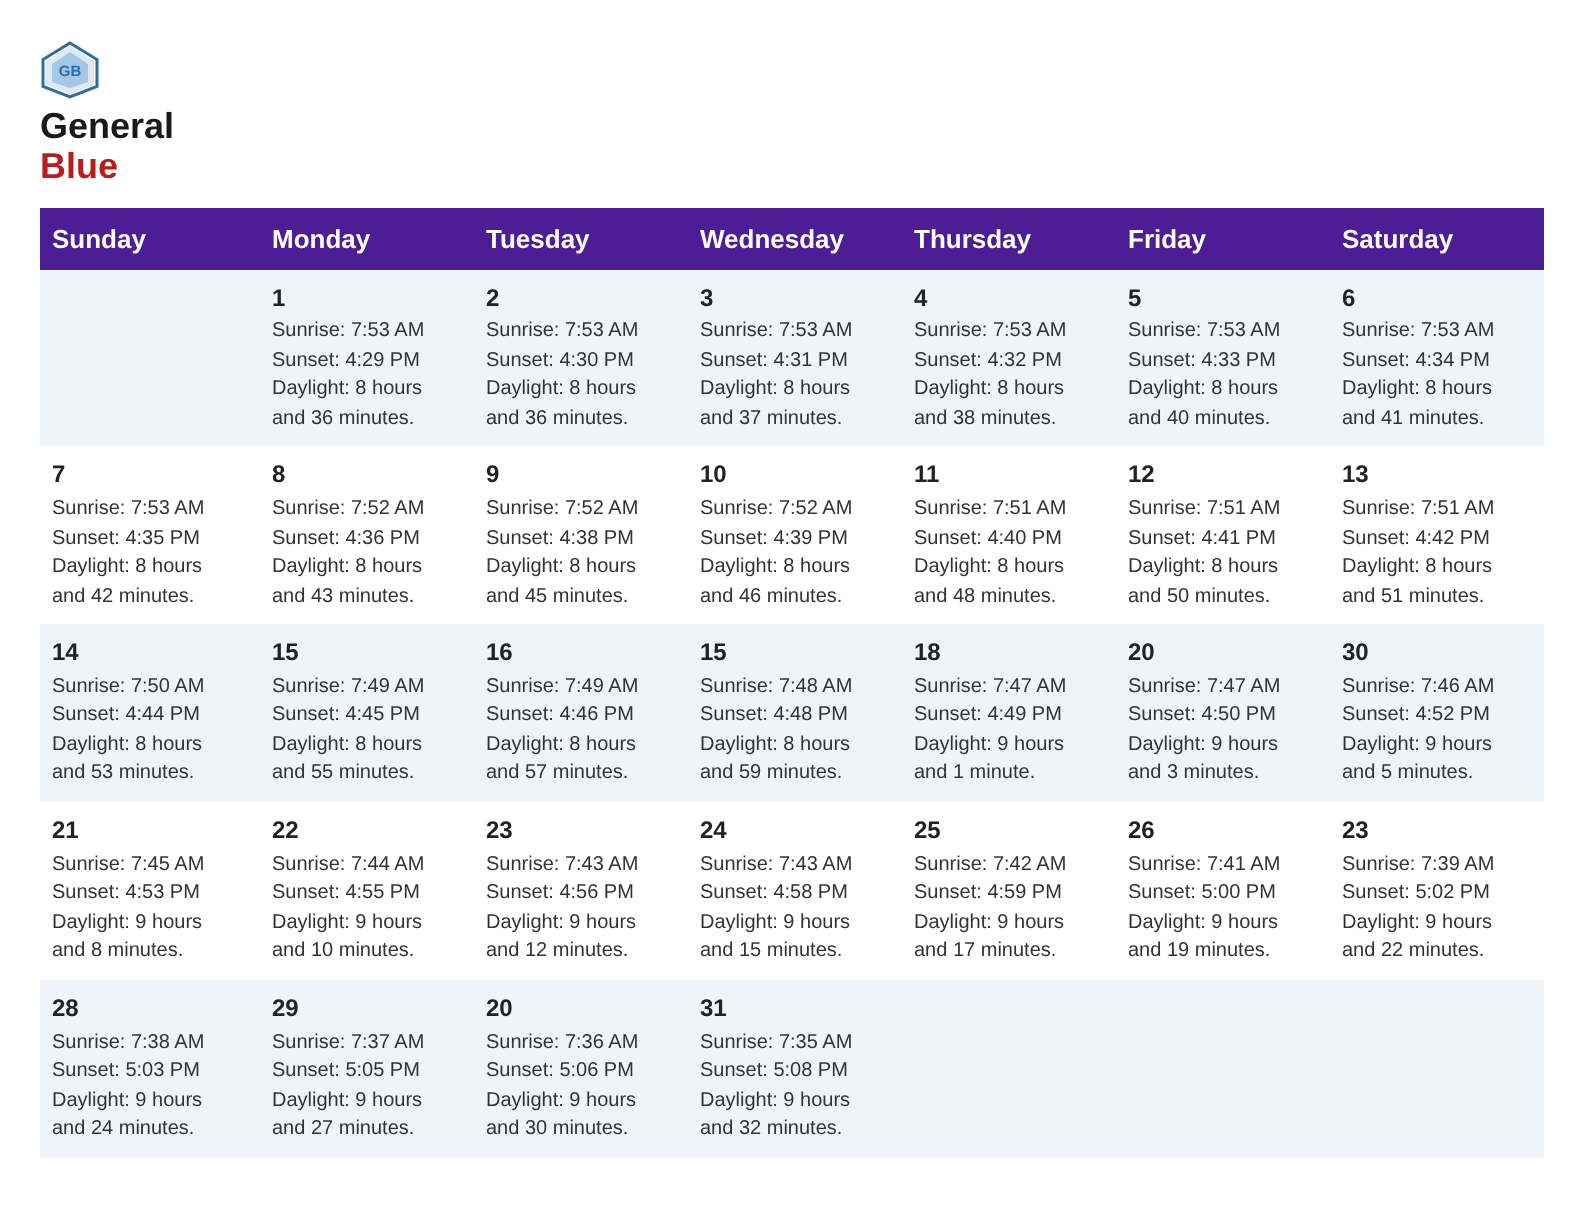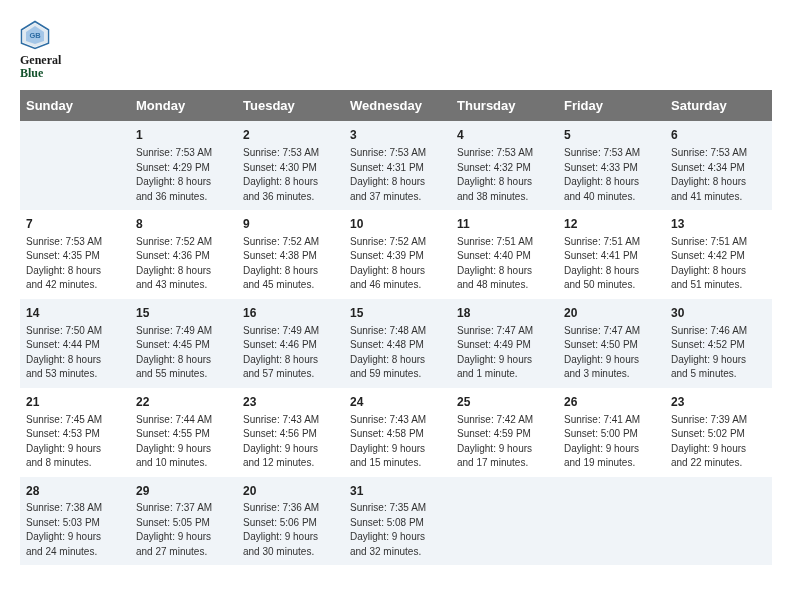--- a/index.html
+++ b/index.html
@@ -16,28 +16,27 @@
       align-items: flex-start;
       margin-bottom: 10px;
     }
     .logo {
       display: flex;
       align-items: flex-start;
       gap: 4px;
       flex-direction: column;
     }
     .logo-text {
-      font-size: 12px;
+      font-size: 18px;
       font-weight: bold;
       color: #1a1a1a;
       line-height: 1.1;
-      font-family: Liberation Serif, serif;
     }
     .logo-text span {
-      color: #14532d;
+      color: #b91c1c;
     }
     .logo-icon {
       width: 30px;
       height: 30px;
     }
     .title-area {
       text-align: right;
     }
     .main-title {
       font-size: 32px;
@@ -47,21 +46,21 @@
     .subtitle {
       font-size: 14px;
       color: #444;
     }
     table {
       width: 100%;
       border-collapse: collapse;
       font-size: 11px;
     }
     thead tr {
-      background-color: #737373;
+      background-color: #4c1d95;
       color: white;
     }
     thead th {
       padding: 8px 6px;
       text-align: left;
       font-size: 13px;
       font-weight: bold;
     }
     tbody tr {
       vertical-align: top;

